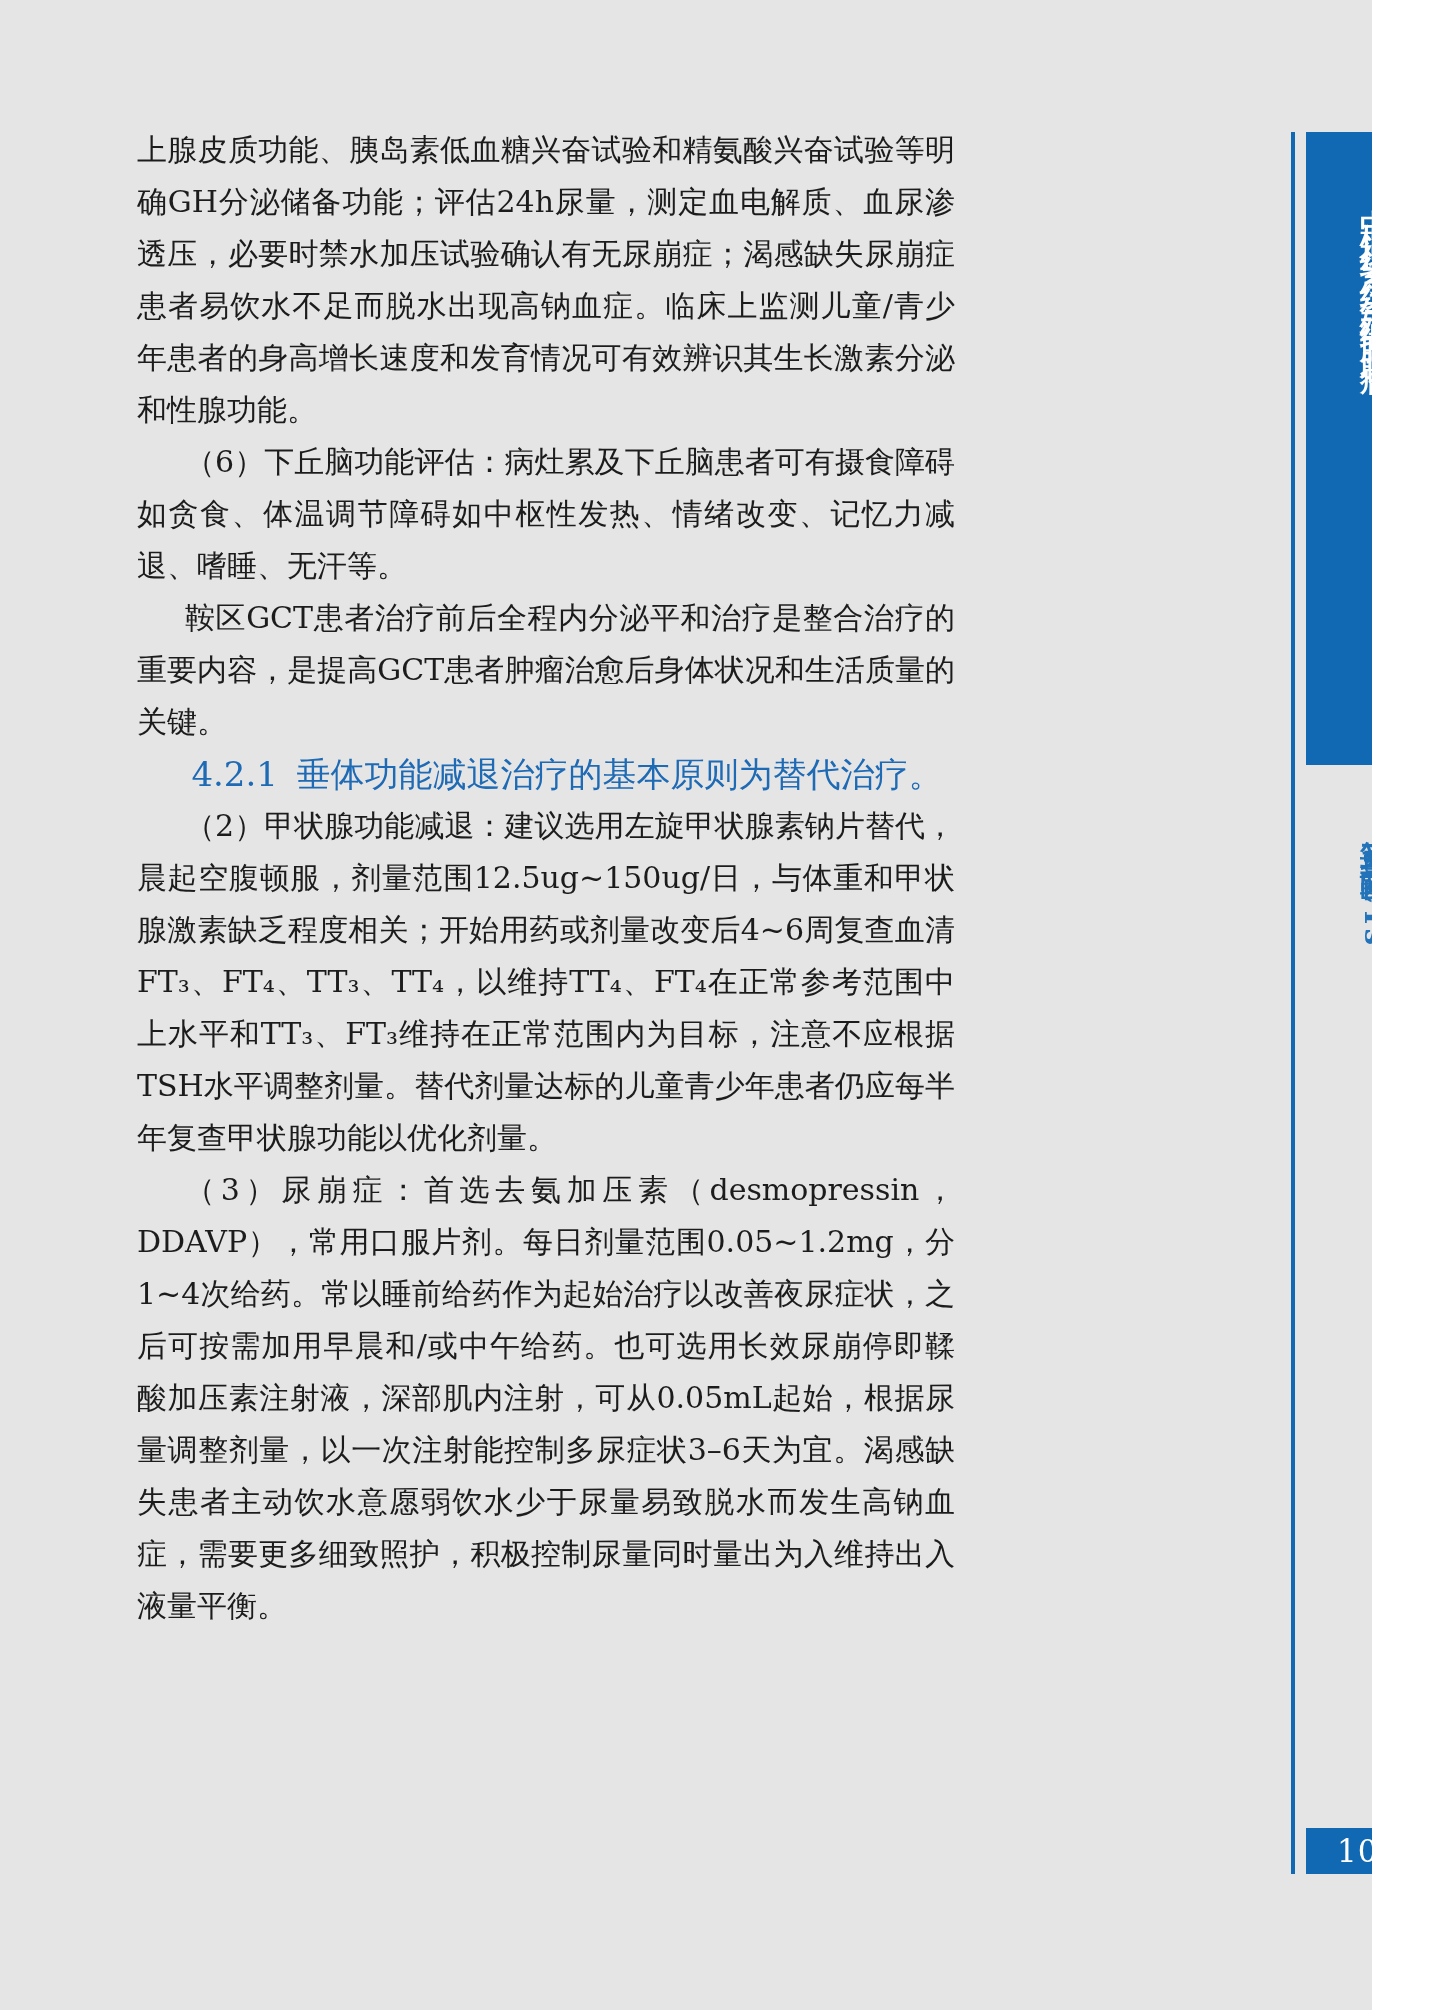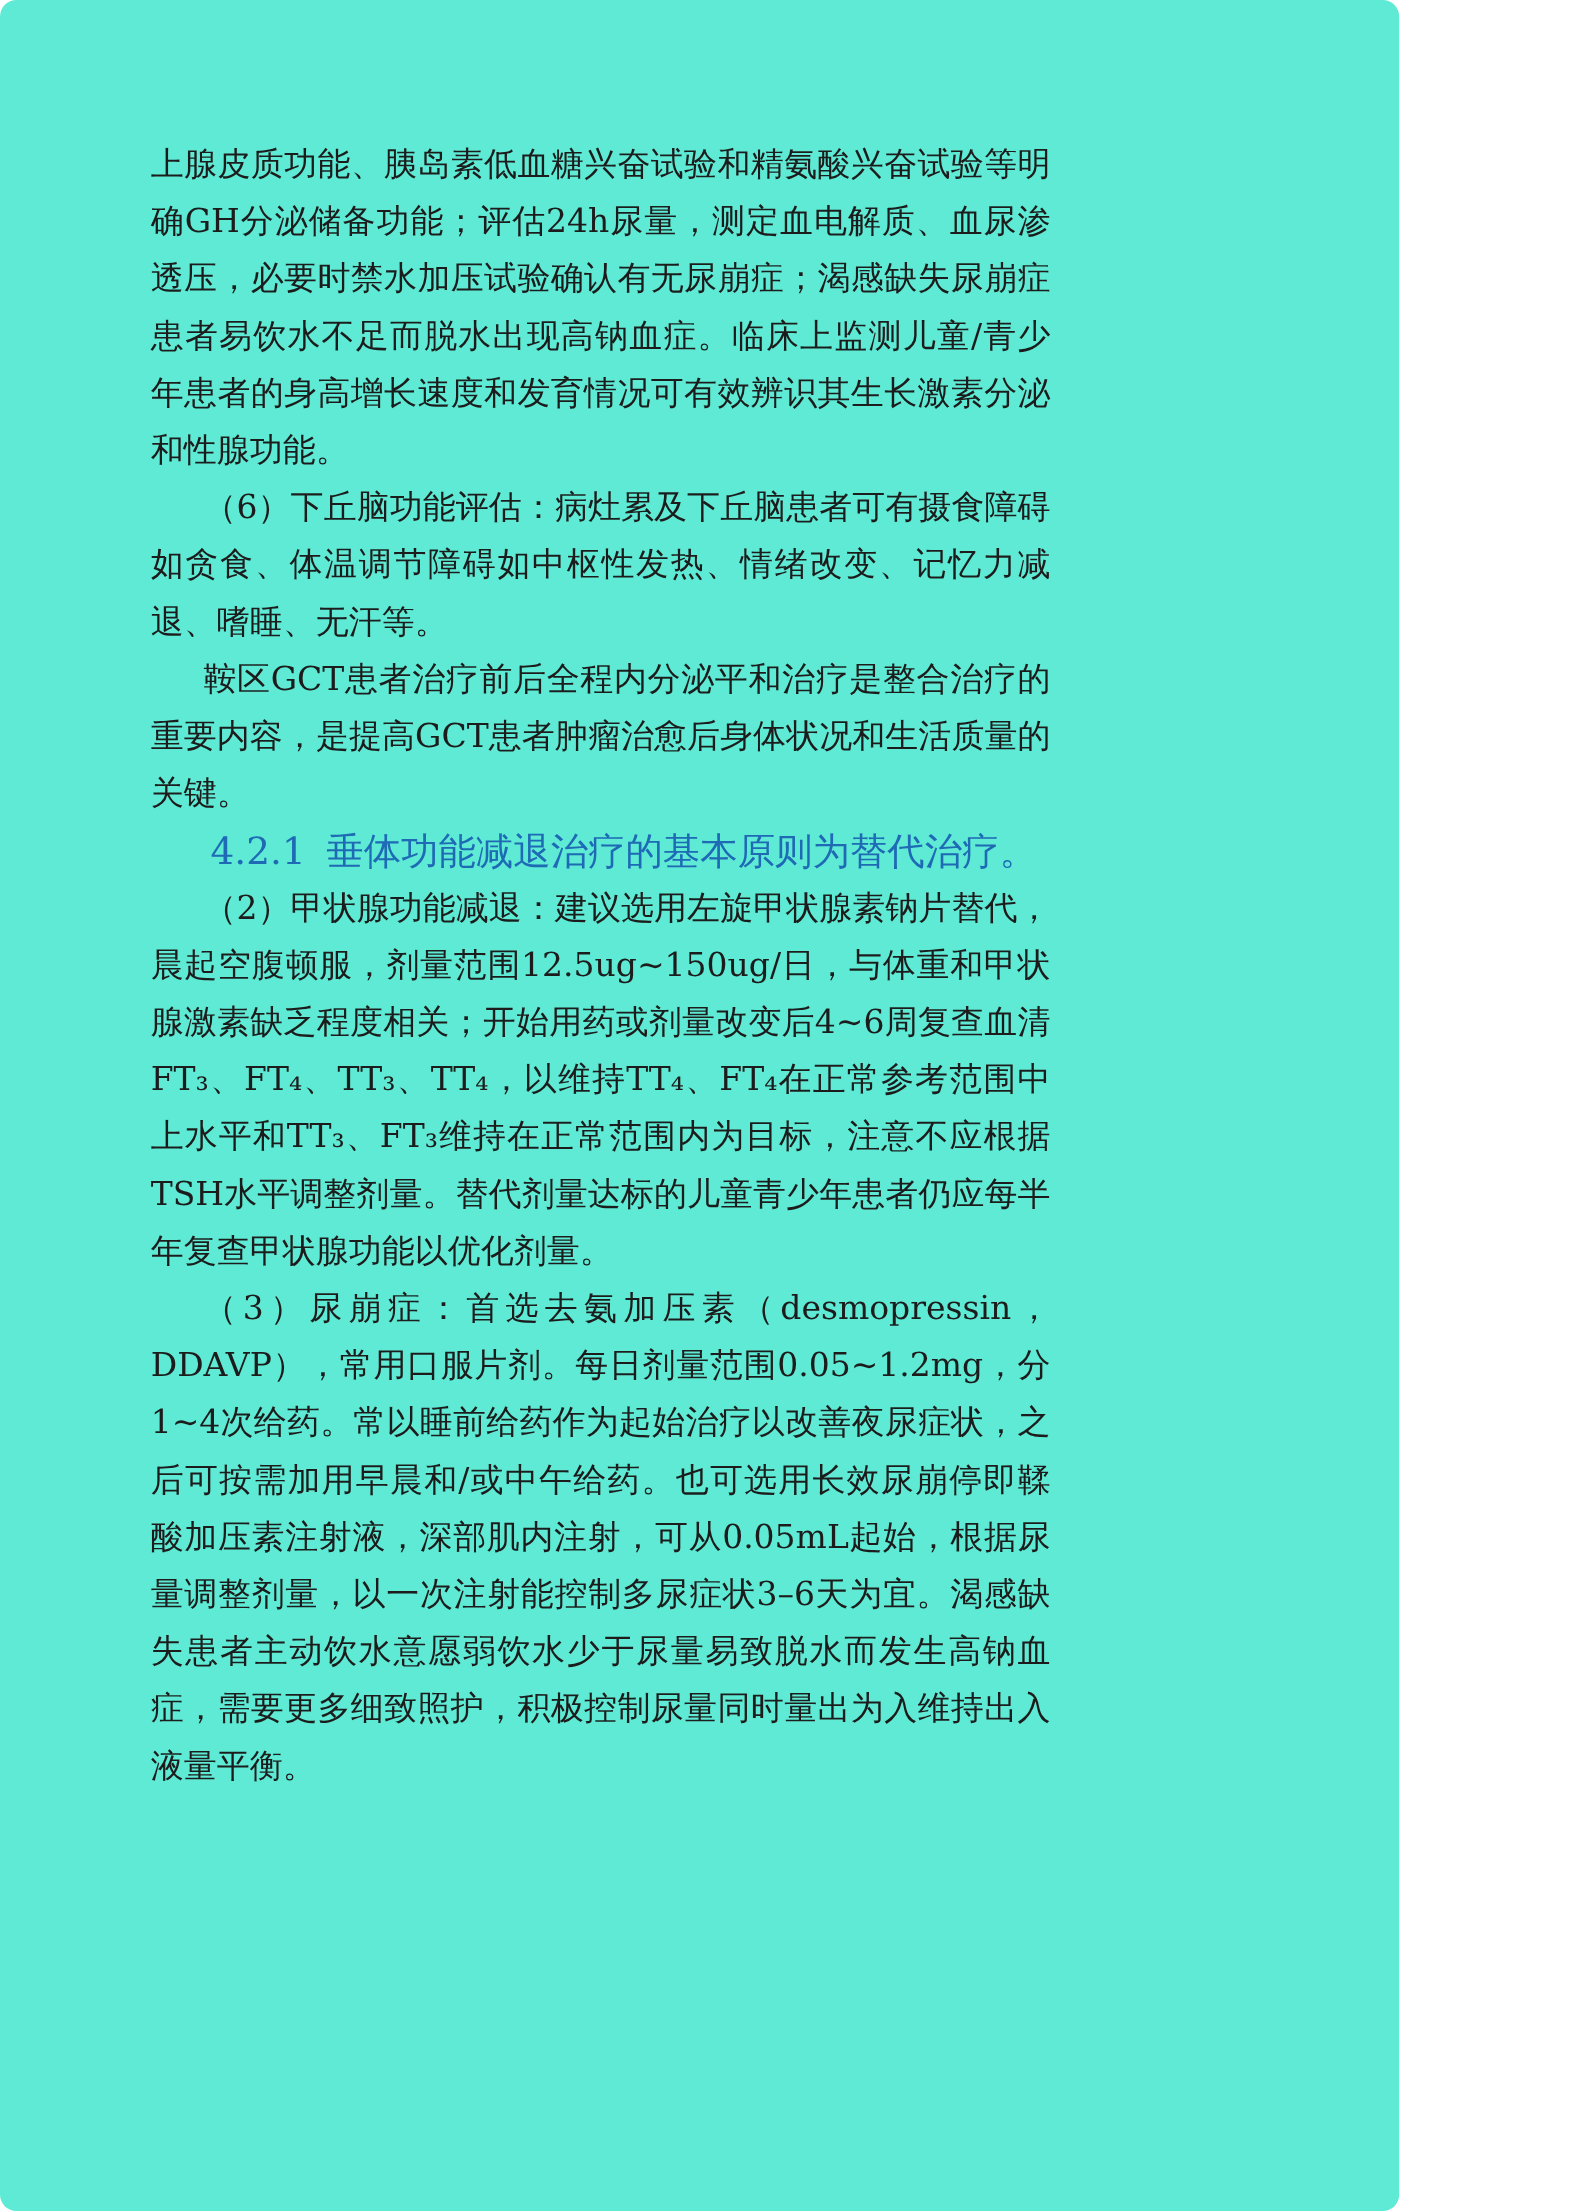--- a/index.html
+++ b/index.html
@@ -1,19 +1,18 @@
 <!DOCTYPE html>
 <html style="--accent: #1168b3; --heading-blue: #1e6ab5; --chapter-blue: #2273b9;"><head>
 <meta charset="utf-8">
 <style>
   html,body{margin:0;padding:0;background:#ffffff;}
   .page{
-    position:relative;width:1272px;height:2010px;background:#5eead4;overflow:hidden;
+    position:relative;width:1372px;height:2010px;background:#e5e5e5;overflow:hidden;
     font-family:"DejaVu Serif","Liberation Serif",serif;
-    border-radius:15px;
   }
   
   .main-text{position:absolute;left:137px;top:124px;width:818px;color:#1c1c1c;}
   .main-text p{margin:0;font-size:30px;line-height:52px;text-align:justify;}
   .indent{text-indent:1.6em;}
   h2.heading-42{
     margin:0;font-size:31px;line-height:52px;color:var(--heading-blue,#1e6ab5);
     font-weight:bold;font-family:"DejaVu Sans","Liberation Sans",sans-serif;text-indent:1.5em;
   }
   h2.heading-42 .h-title{margin-left:.55em;}

